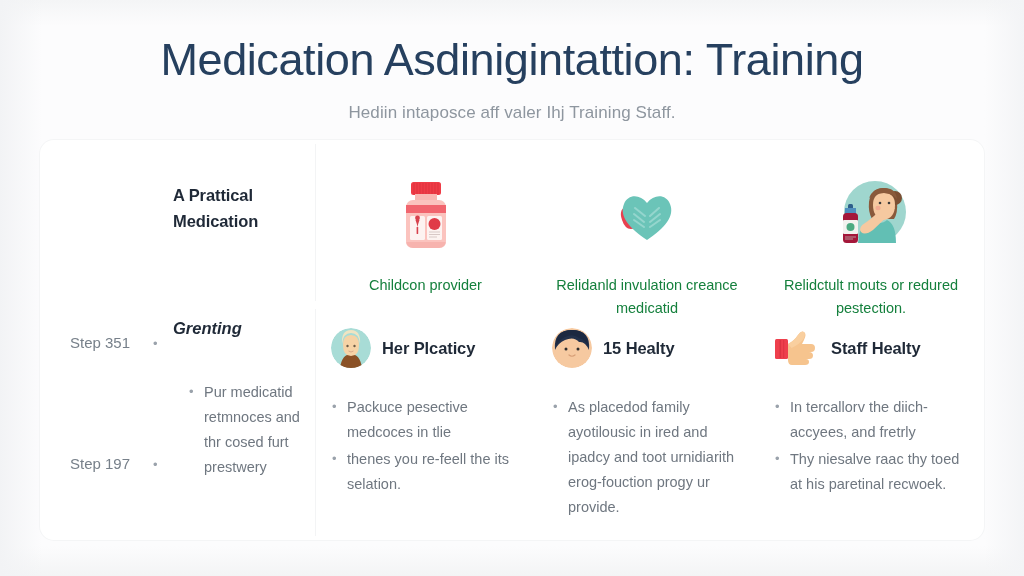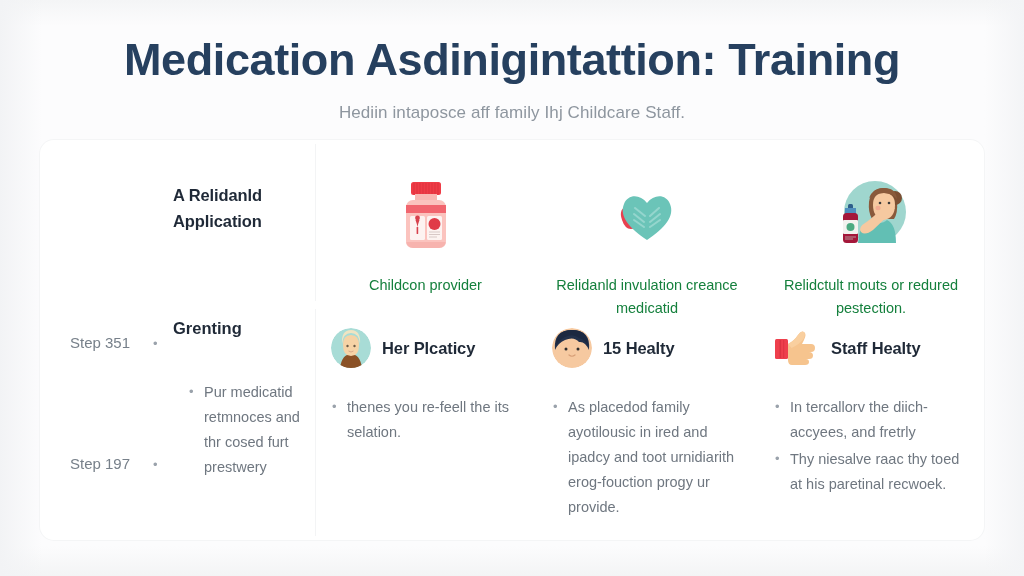--- a/index.html
+++ b/index.html
@@ -40,21 +40,21 @@
     top: 30px;
     left: 0;
     width: 1024px;
     text-align: center;
     z-index: 2;
   }
   .slide-title {
     margin: 0;
     font-size: 45px;
     line-height: 60px;
-    font-weight: bold;
+    font-weight: normal;
     color: #26405f;
     letter-spacing: -0.4px;
     white-space: nowrap;
   }
   .slide-subtitle {
     margin: 12px 0 0 0;
     font-size: 17px;
     line-height: 22px;
     font-weight: normal;
     color: #8e969f;
@@ -150,20 +150,21 @@
     font-size: 13px;
     color: #9aa2ab;
   }
   .r2c1 .head-slot {
     position: absolute;
     left: 133px;
     top: 14px;
     font-size: 16.5px;
     font-weight: bold;
     color: #1f2937;
+    font-style: italic;
   }
   .r2c1 .body-slot {
     position: absolute;
     left: 148px;
     top: 75px;
     width: 130px;
   }
   .step-a { position: absolute; left: 30px; top: 26px; }
   .step-b { position: absolute; left: 30px; top: 147px; }
 
@@ -207,27 +208,27 @@
 </style>
 </head>
 <body>
 
 <div id="slide">
 
   <div class="content-card"></div>
 
   <div class="header">
     <h1 class="slide-title">Medication Asdinigintattion: Training</h1>
-    <p class="slide-subtitle">Hediin intaposce aff family Ihj Childcare Staff.</p>
+    <p class="slide-subtitle">Hediin intaposce aff valer Ihj Training Staff.</p>
   </div>
 
   <div class="grid">
 
     <div class="cell r1c1">
-      <div class="col-heading">A Relidanld Application</div>
+      <div class="col-heading">A Prattical Medication</div>
     </div>
 
     <div class="cell divider-left">
       <div class="icon-block">
         <div class="icon-wrap">
           <svg viewBox="0 0 84 84" width="84" height="84" aria-hidden="true">
             <rect x="27" y="10" width="30" height="13" rx="2.5" fill="#ef3b46"></rect>
             <g stroke="#d12a37" stroke-width="1" opacity="0.55">
               <line x1="30" y1="11" x2="30" y2="22"></line>
                 <line x1="33" y1="11" x2="33" y2="22"></line>
@@ -337,20 +338,21 @@
             <path d="M12 17 q0 -10 8 -10 q8 0 8 10 q0 11 -8 11 q-8 0 -8 -11 z" fill="#f6d3a6"></path>
             <path d="M11 16 q1 -11 9 -11 q8 0 9 11 q1 -14 -9 -14 q-10 0 -9 14 z" fill="#f0e4c2"></path>
             <circle cx="16.5" cy="18" r="1.2" fill="#6b5a46"></circle>
             <circle cx="23.5" cy="18" r="1.2" fill="#6b5a46"></circle>
             <path d="M17.5 23 q2.5 2 5 0" stroke="#d8a98a" stroke-width="1" fill="none"></path>
           </svg>
         </div>
         <div class="col-heading">Her Plcaticy</div>
       </div>
       <ul class="bullets">
+        <li>Packuce pesective medcoces in tlie</li>
         <li>thenes you re-feell the its selation.</li>
       </ul>
     </div>
 
     <div class="cell r2">
       <div class="head-with-avatar">
         <div class="avatar">
           <svg viewBox="0 0 40 40" width="40" height="40" aria-hidden="true">
             <circle cx="20" cy="20" r="20" fill="#f6c9a0"></circle>
             <path d="M3 22 q-2 -20 17 -20 q19 0 17 20 q-4 -9 -10 -8 q-5 -6 -14 -2 q-7 3 -10 10 z" fill="#22304a"></path>

